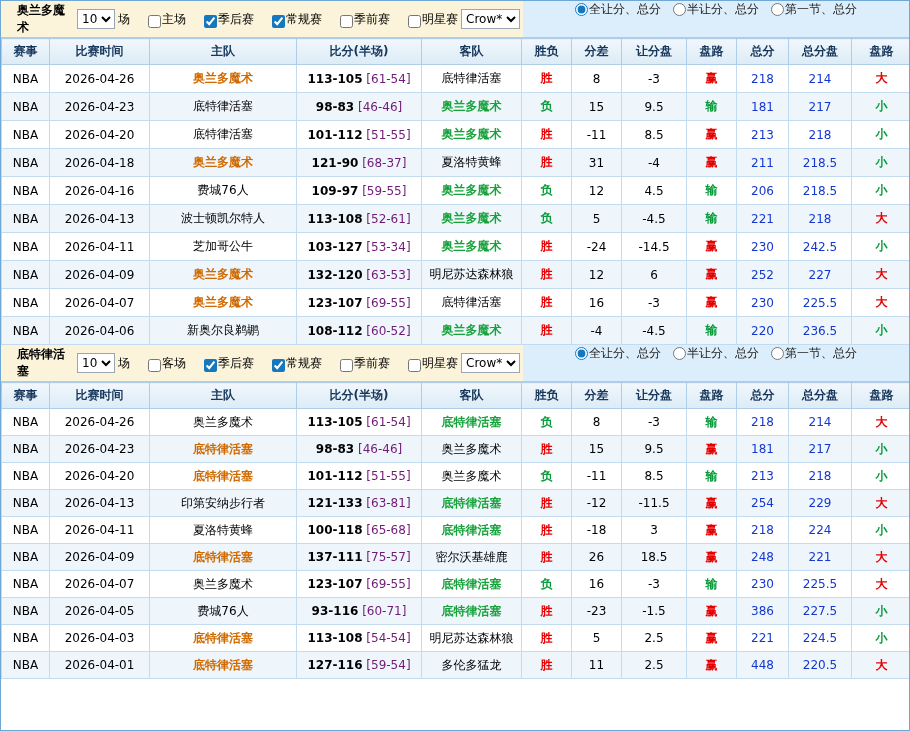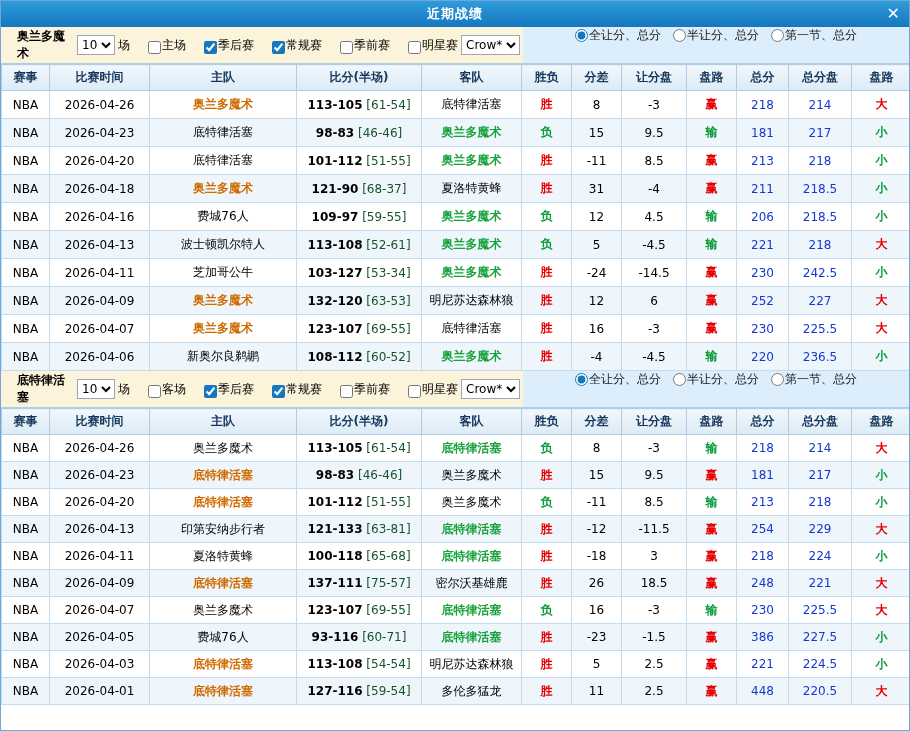--- a/index.html
+++ b/index.html
@@ -18,35 +18,31 @@
   .cb input,.rd input{width:13px;height:13px;margin:0 1px 0 0;accent-color:#1577be;cursor:pointer;}
   .rd{display:inline-flex;align-items:center;font-size:12px;white-space:nowrap;cursor:pointer;color:#222;}
   table.games{width:100%;border-collapse:collapse;table-layout:fixed;}
   table.games th{height:26px;background:linear-gradient(180deg,#f1f7fc,#dcebf6);border:1px solid #aecde8;font-size:12px;color:#15355a;font-weight:bold;padding:0;}
   table.games td{height:28px;border:1px solid #c3dbee;text-align:center;font-size:12px;white-space:nowrap;overflow:hidden;background:#fff;padding:0;}
   .sec-1 table.games td{height:27px;}
   table.games tr.alt td{background:#eef6fc;}
   .team-home{color:#d06a00;font-weight:bold;}
   .team-away{color:#17a23c;font-weight:bold;}
   .score-main{font-weight:bold;color:#000;}
-  .score-half{color:#14532d;}
+  .score-half{color:#701a75;}
   .red{color:#e60000;}
   .green{color:#0a9c3c;}
   .blue{color:#1437cf;margin-top:22px;}
   .b{font-weight:bold;}
   .summary{height:27px;line-height:27px;text-align:center;color:#e60000;font-size:12px;border-bottom:1px solid #aecde8;background:#fffefb;}
 </style>
 </head>
 <body>
 
 <div class="popup">
-  <div class="titlebar">
-    <span class="title">近期战绩</span>
-    <span class="close">✕</span>
-  </div>
   <div id="sections-root">
       <div class="section sec-0">
         <div class="filterbar">
           <div class="filter-left">
             <span class="team-name">奥兰多魔术</span>
             <select><option>10</option></select>
             <span>场</span>
             <label class="cb">
               <input type="checkbox" style="">
               <span>主场</span>

